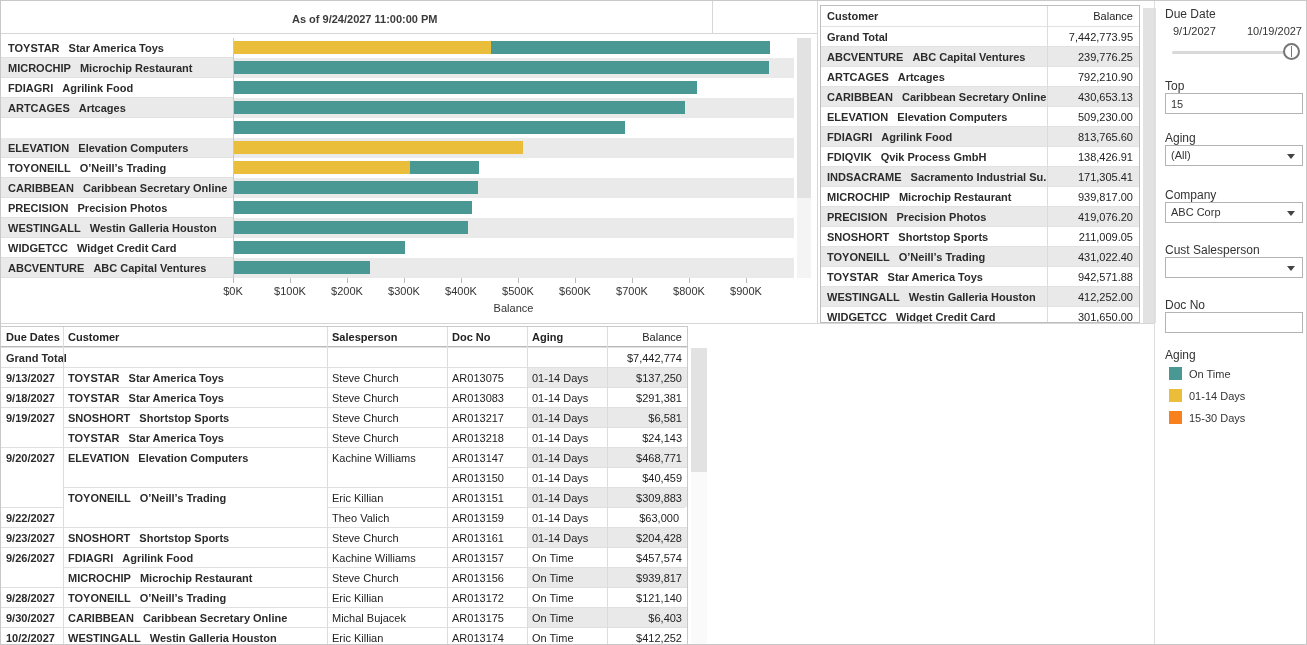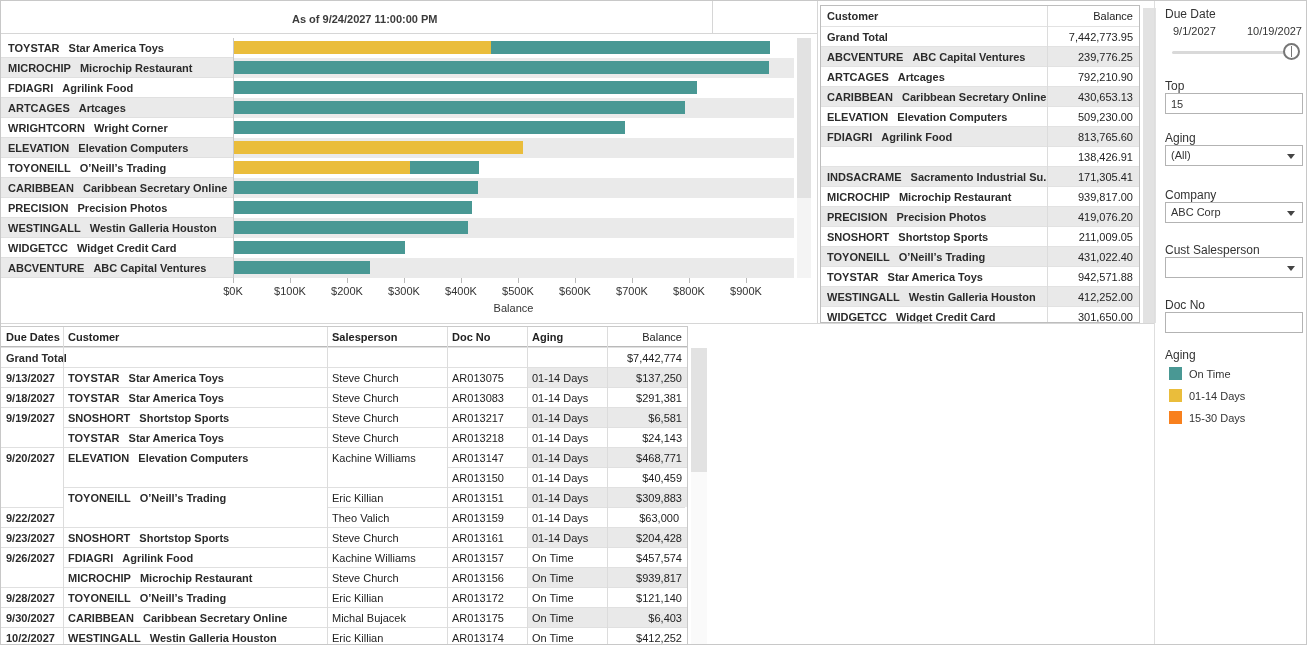--- a/index.html
+++ b/index.html
@@ -100,21 +100,20 @@
       </div>
       <div class="chart-row" style="top: 44px;">
         <div class="row-label"><span>FDIAGRI</span><span class="cname">Agrilink Food</span></div>
         <div class="bar-seg" style="left: 232px; width: 464px; background: rgb(73, 152, 148);"></div>
       </div>
       <div class="chart-row banded" style="top: 64px;">
         <div class="row-label"><span>ARTCAGES</span><span class="cname">Artcages</span></div>
         <div class="bar-seg" style="left: 232px; width: 452px; background: rgb(73, 152, 148);"></div>
       </div>
       <div class="chart-row" style="top: 84px;">
-        <div class="row-label"><span>WRIGHTCORN</span><span class="cname">Wright Corner</span></div>
         <div class="bar-seg" style="left: 232px; width: 392px; background: rgb(73, 152, 148);"></div>
       </div>
       <div class="chart-row banded" style="top: 104px;">
         <div class="row-label"><span>ELEVATION</span><span class="cname">Elevation Computers</span></div>
         <div class="bar-seg" style="left: 232px; width: 290px; background: rgb(234, 189, 59);"></div>
       </div>
       <div class="chart-row" style="top: 124px;">
         <div class="row-label"><span>TOYONEILL</span><span class="cname">O’Neill’s Trading</span></div>
         <div class="bar-seg" style="left: 232px; width: 177px; background: rgb(234, 189, 59);"></div>
         <div class="bar-seg" style="left: 409px; width: 69px; background: rgb(73, 152, 148);"></div>
@@ -191,20 +190,21 @@
       </div>
       <div class="bt-row" style="top: 100px; border-top: 1px solid rgb(226, 226, 226);">
         <div class="bt-cust"><span>ELEVATION</span><span class="cname">Elevation Computers</span></div>
         <div class="bt-bal">509,230.00</div>
       </div>
       <div class="bt-row banded" style="top: 120px; border-top: 1px solid rgb(226, 226, 226);">
         <div class="bt-cust"><span>FDIAGRI</span><span class="cname">Agrilink Food</span></div>
         <div class="bt-bal">813,765.60</div>
       </div>
       <div class="bt-row" style="top: 140px; border-top: 1px solid rgb(226, 226, 226);">
+        <div class="bt-cust"><span>FDIQVIK</span><span class="cname">Qvik Process GmbH</span></div>
         <div class="bt-bal">138,426.91</div>
       </div>
       <div class="bt-row banded" style="top: 160px; border-top: 1px solid rgb(226, 226, 226);">
         <div class="bt-cust"><span>INDSACRAME</span><span class="cname">Sacramento Industrial Su..</span></div>
         <div class="bt-bal">171,305.41</div>
       </div>
       <div class="bt-row" style="top: 180px; border-top: 1px solid rgb(226, 226, 226);">
         <div class="bt-cust"><span>MICROCHIP</span><span class="cname">Microchip Restaurant</span></div>
         <div class="bt-bal">939,817.00</div>
       </div>

